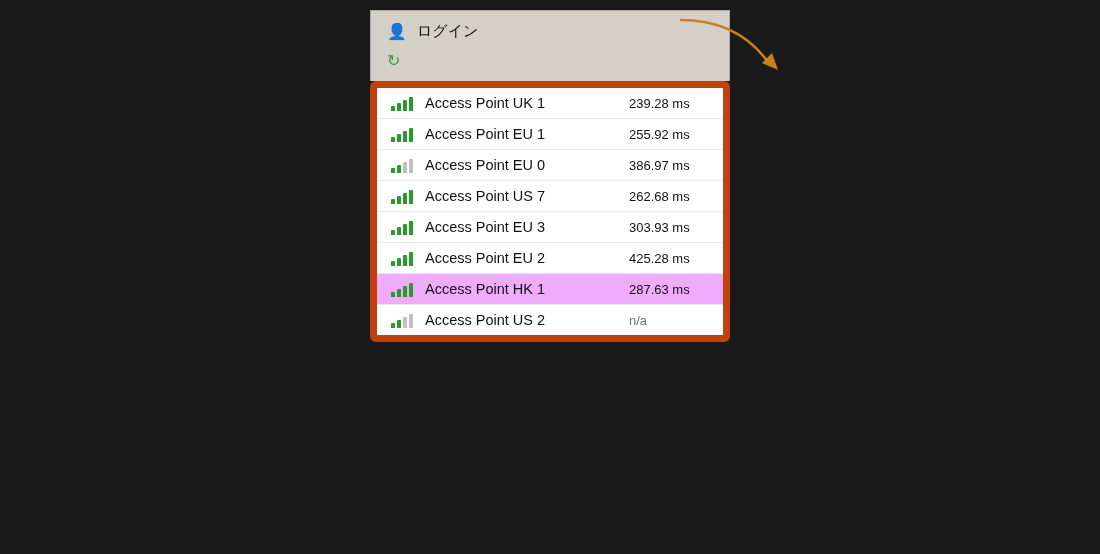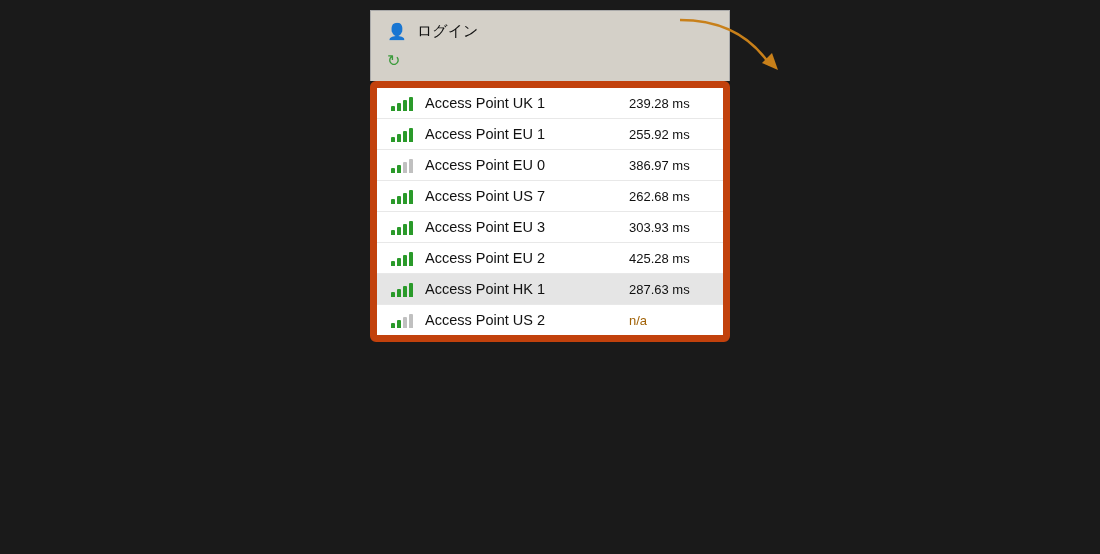--- a/index.html
+++ b/index.html
@@ -74,21 +74,21 @@
       gap: 12px;
       background: #fff;
     }
 
     .ap-row:last-child {
       border-bottom: none;
       border-radius: 7px;
     }
 
     .ap-row.selected {
-      background: #e5e5e5;
+      background: #f0abfc;
     }
 
     .signal-icon {
       width: 22px;
       height: 16px;
       display: flex;
       align-items: flex-end;
       gap: 2px;
     }
 
@@ -119,21 +119,21 @@
     }
 
     .ap-latency {
       font-size: 13px;
       color: #111;
       text-align: left;
       min-width: 80px;
     }
 
     .ap-latency.na {
-      color: #a16207;
+      color: #737373;
     }
   </style>
 </head>
 <body>
 
 <div class="container">
 
   <svg class="arrow" viewBox="0 0 120 60" xmlns="http://www.w3.org/2000/svg">
     <path d="M10 5 Q70 5 100 50" stroke="#c8801a" stroke-width="2.5" fill="none"></path>
     <polygon points="92,48 108,55 102,38" fill="#c8801a"></polygon>

